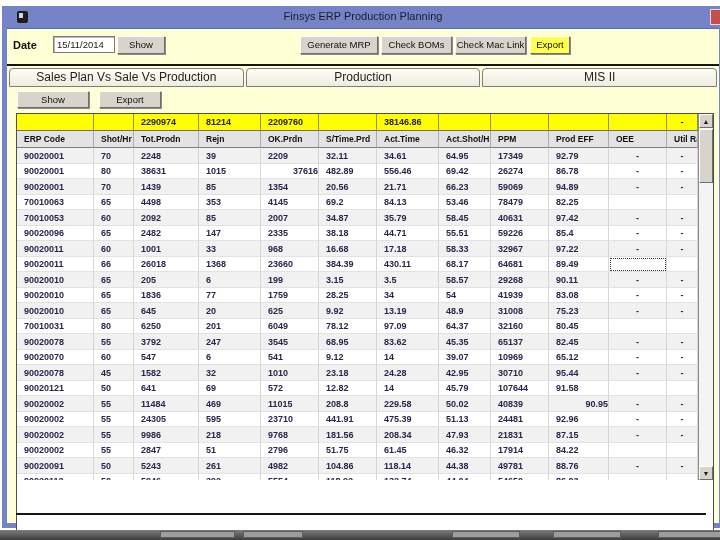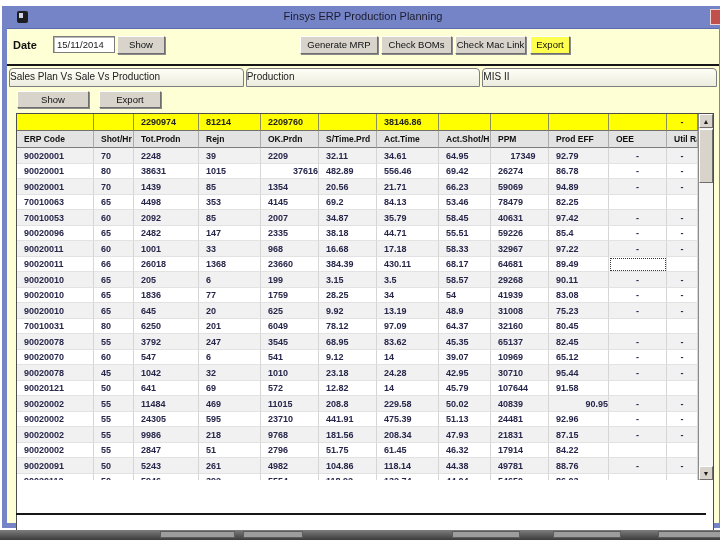--- a/index.html
+++ b/index.html
@@ -36,21 +36,21 @@
   }
   .btn.yellow { background: #FFFF4D; }
 
   .divider { position: absolute; background: #161616; }
 
   
   .tab-strip { position: absolute; left: 2px; top: 39px; width: 708px; height: 19px; display: flex; gap: 2px; }
   .tab {
     flex: 1; background: linear-gradient(#FEFEF6, #ECECDE);
     border: 1px solid #7e7e7e; border-radius: 4px 4px 0 0;
-    font-size: 10px; line-height: 16px; color: #222;
+    font-size: 12px; line-height: 16px; text-align: center; color: #222;
     white-space: nowrap; overflow: hidden;
   }
 
   
   .grid { position: absolute; left: 9px; top: 84px; width: 698px; height: 486px; background: #FFFFFF; border: 1px solid #4e4e4e; }
   .grid-row { display: flex; width: 681px; }
   .gcell { height: 100%; overflow: hidden; white-space: nowrap; padding: 2.5px 0 0 7px; font-size: 9px; }
   .totals-band { position: absolute; left: 0; top: 0; height: 17px; }
   .header-band { position: absolute; left: 0; top: 17px; height: 17px; }
   .totals-band .grid-row, .header-band .grid-row { height: 17px; }
@@ -144,21 +144,21 @@
       <div class="rows-viewport">
           <div class="grid-row data odd">
             <div class="gcell data-cell" style="width: 77px;">90020001</div>
             <div class="gcell data-cell" style="width: 40px;">70</div>
             <div class="gcell data-cell" style="width: 65px;">2248</div>
             <div class="gcell data-cell" style="width: 62px;">39</div>
             <div class="gcell data-cell" style="width: 58px;">2209</div>
             <div class="gcell data-cell" style="width: 58px;">32.11</div>
             <div class="gcell data-cell" style="width: 62px;">34.61</div>
             <div class="gcell data-cell" style="width: 52px;">64.95</div>
-            <div class="gcell data-cell" style="width: 58px; text-align: center;">17349</div>
+            <div class="gcell data-cell" style="width: 58px;">17349</div>
             <div class="gcell data-cell" style="width: 60px;">92.79</div>
             <div class="gcell data-cell ctr" style="width: 58px;">-</div>
             <div class="gcell data-cell ctr" style="width: 31px;">-</div>
           </div>
           <div class="grid-row data even">
             <div class="gcell data-cell" style="width: 77px;">90020001</div>
             <div class="gcell data-cell" style="width: 40px;">80</div>
             <div class="gcell data-cell" style="width: 65px;">38631</div>
             <div class="gcell data-cell" style="width: 62px;">1015</div>
             <div class="gcell data-cell" style="width: 58px; text-align: right;">37616</div>
@@ -334,21 +334,21 @@
             <div class="gcell data-cell" style="width: 62px;">14</div>
             <div class="gcell data-cell" style="width: 52px;">39.07</div>
             <div class="gcell data-cell" style="width: 58px;">10969</div>
             <div class="gcell data-cell" style="width: 60px;">65.12</div>
             <div class="gcell data-cell ctr" style="width: 58px;">-</div>
             <div class="gcell data-cell ctr" style="width: 31px;">-</div>
           </div>
           <div class="grid-row data odd">
             <div class="gcell data-cell" style="width: 77px;">90020078</div>
             <div class="gcell data-cell" style="width: 40px;">45</div>
-            <div class="gcell data-cell" style="width: 65px;">1042</div>
+            <div class="gcell data-cell" style="width: 65px;">1582</div>
             <div class="gcell data-cell" style="width: 62px;">32</div>
             <div class="gcell data-cell" style="width: 58px;">1010</div>
             <div class="gcell data-cell" style="width: 58px;">23.18</div>
             <div class="gcell data-cell" style="width: 62px;">24.28</div>
             <div class="gcell data-cell" style="width: 52px;">42.95</div>
             <div class="gcell data-cell" style="width: 58px;">30710</div>
             <div class="gcell data-cell" style="width: 60px;">95.44</div>
             <div class="gcell data-cell ctr" style="width: 58px;">-</div>
             <div class="gcell data-cell ctr" style="width: 31px;">-</div>
           </div>

